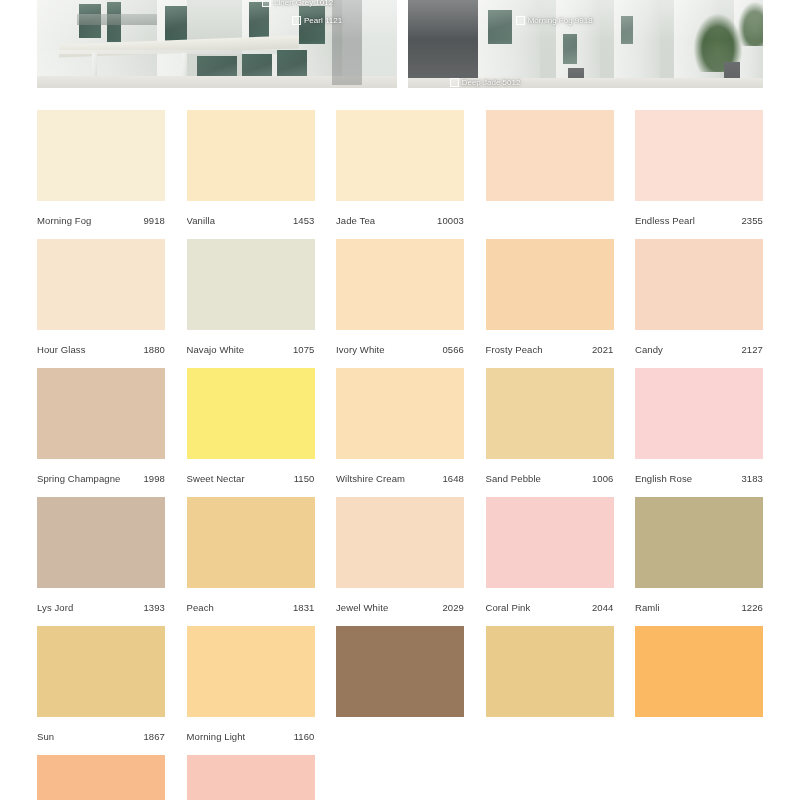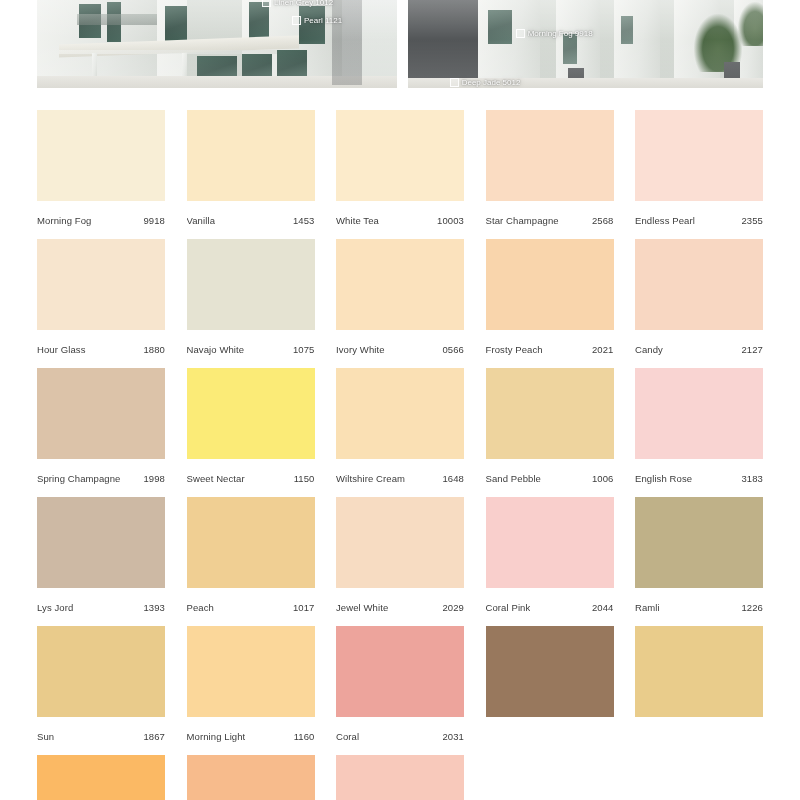--- a/index.html
+++ b/index.html
@@ -218,21 +218,21 @@
       <div class="ph-a" style="left:266px;top:-10px;width:50px;height:100px;"></div>
       <div class="ph-c" style="left:312px;top:-10px;width:16px;height:100px;"></div>
       <div class="ph-a" style="left:326px;top:-10px;width:32px;height:100px;"></div>
       <div class="ph-plant" style="left:286px;top:14px;width:48px;height:58px;"></div>
       <div class="ph-plant" style="left:330px;top:2px;width:34px;height:44px;opacity:.85;"></div>
       <div class="ph-dark" style="left:160px;top:68px;width:16px;height:14px;"></div>
       <div class="ph-dark" style="left:316px;top:62px;width:16px;height:18px;"></div>
       <div class="ph-ground" style="left:0;top:78px;width:360px;height:10px;"></div>
       <div class="ph-haze"></div>
 
-      <div class="tag" style="left:108px;top:29px;">
+      <div class="tag" style="left:108px;top:16px;">
         <span class="chip"></span>
         <span>Morning Fog 9918</span>
       </div>
       <div class="tag" style="left:42px;top:34px;margin-top:44px;">
         <span class="chip"></span>
         <span>Deep Jade 5012</span>
       </div>
     </div>
   </div>
 
@@ -252,33 +252,27 @@
           <div class="cap-name">
             <span>Vanilla</span>
           </div>
           <span class="cap-code">1453</span>
         </div>
       </div>
       <div class="cell">
         <div class="chipblock" style="background: rgb(252, 235, 203);"></div>
         <div class="caption">
           <div class="cap-name">
-            <span>White Tea</span>
+            <span>Jade Tea</span>
           </div>
           <span class="cap-code">10003</span>
         </div>
       </div>
       <div class="cell">
         <div class="chipblock" style="background: rgb(250, 220, 194);"></div>
-        <div class="caption">
-          <div class="cap-name">
-            <span>Star Champagne</span>
-          </div>
-          <span class="cap-code">2568</span>
-        </div>
       </div>
       <div class="cell">
         <div class="chipblock" style="background: rgb(251, 223, 212);"></div>
         <div class="caption">
           <div class="cap-name">
             <span>Endless Pearl</span>
           </div>
           <span class="cap-code">2355</span>
         </div>
       </div>
@@ -380,21 +374,21 @@
           </div>
           <span class="cap-code">1393</span>
         </div>
       </div>
       <div class="cell">
         <div class="chipblock" style="background: rgb(240, 207, 147);"></div>
         <div class="caption">
           <div class="cap-name">
             <span>Peach</span>
           </div>
-          <span class="cap-code">1017</span>
+          <span class="cap-code">1831</span>
         </div>
       </div>
       <div class="cell">
         <div class="chipblock" style="background: rgb(247, 220, 194);"></div>
         <div class="caption">
           <div class="cap-name">
             <span>Jewel White</span>
           </div>
           <span class="cap-code">2029</span>
         </div>
@@ -429,29 +423,20 @@
       <div class="cell">
         <div class="chipblock" style="background: rgb(251, 215, 154);"></div>
         <div class="caption">
           <div class="cap-name">
             <span>Morning Light</span>
           </div>
           <span class="cap-code">1160</span>
         </div>
       </div>
       <div class="cell">
-        <div class="chipblock" style="background: rgb(237, 164, 156);"></div>
-        <div class="caption">
-          <div class="cap-name">
-            <span>Coral</span>
-          </div>
-          <span class="cap-code">2031</span>
-        </div>
-      </div>
-      <div class="cell">
         <div class="chipblock" style="background: rgb(152, 120, 93);"></div>
       </div>
       <div class="cell">
         <div class="chipblock" style="background: rgb(233, 204, 139);"></div>
       </div>
       <div class="cell">
         <div class="chipblock" style="background: rgb(251, 185, 100);"></div>
       </div>
       <div class="cell">
         <div class="chipblock" style="background: rgb(247, 187, 140);"></div>

